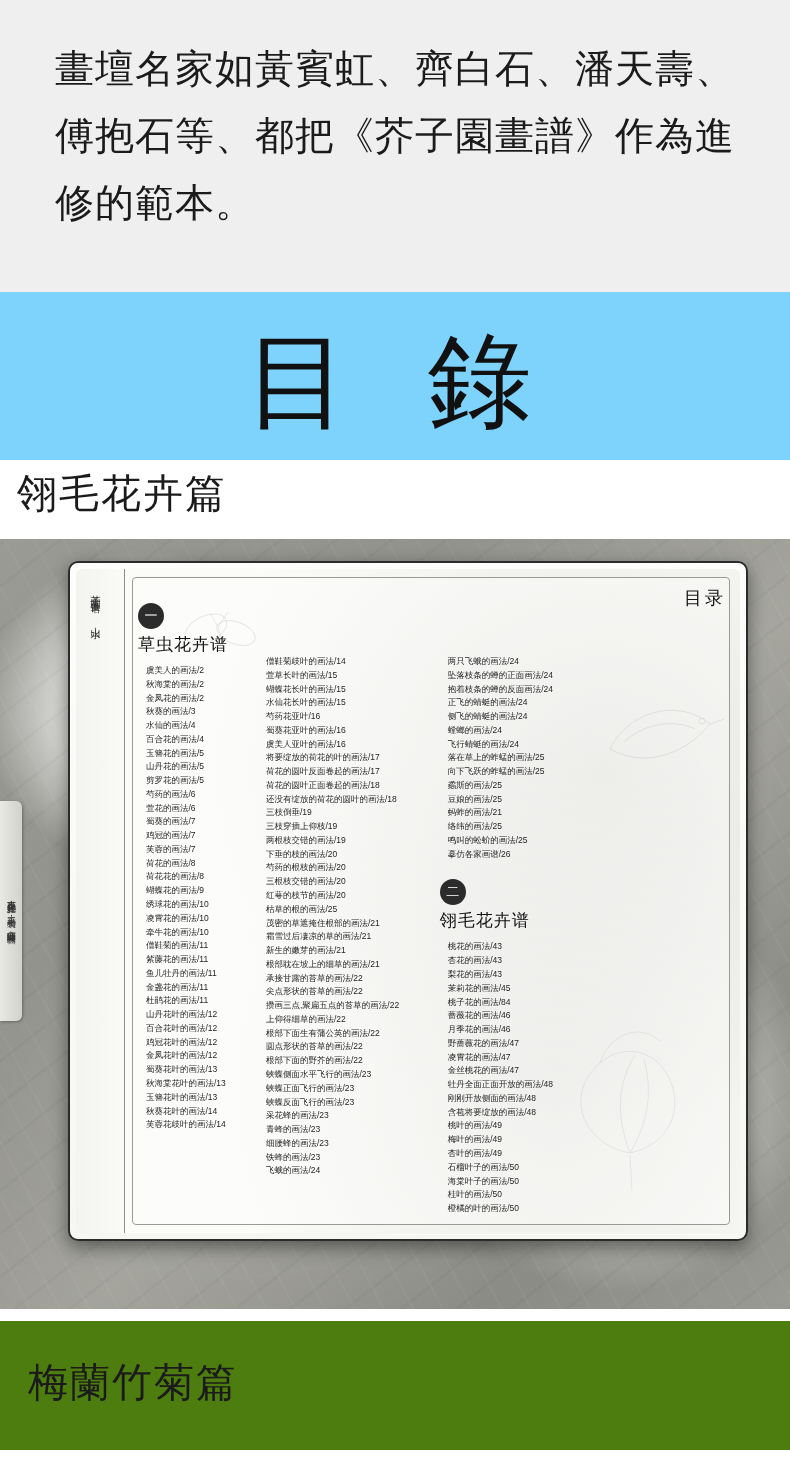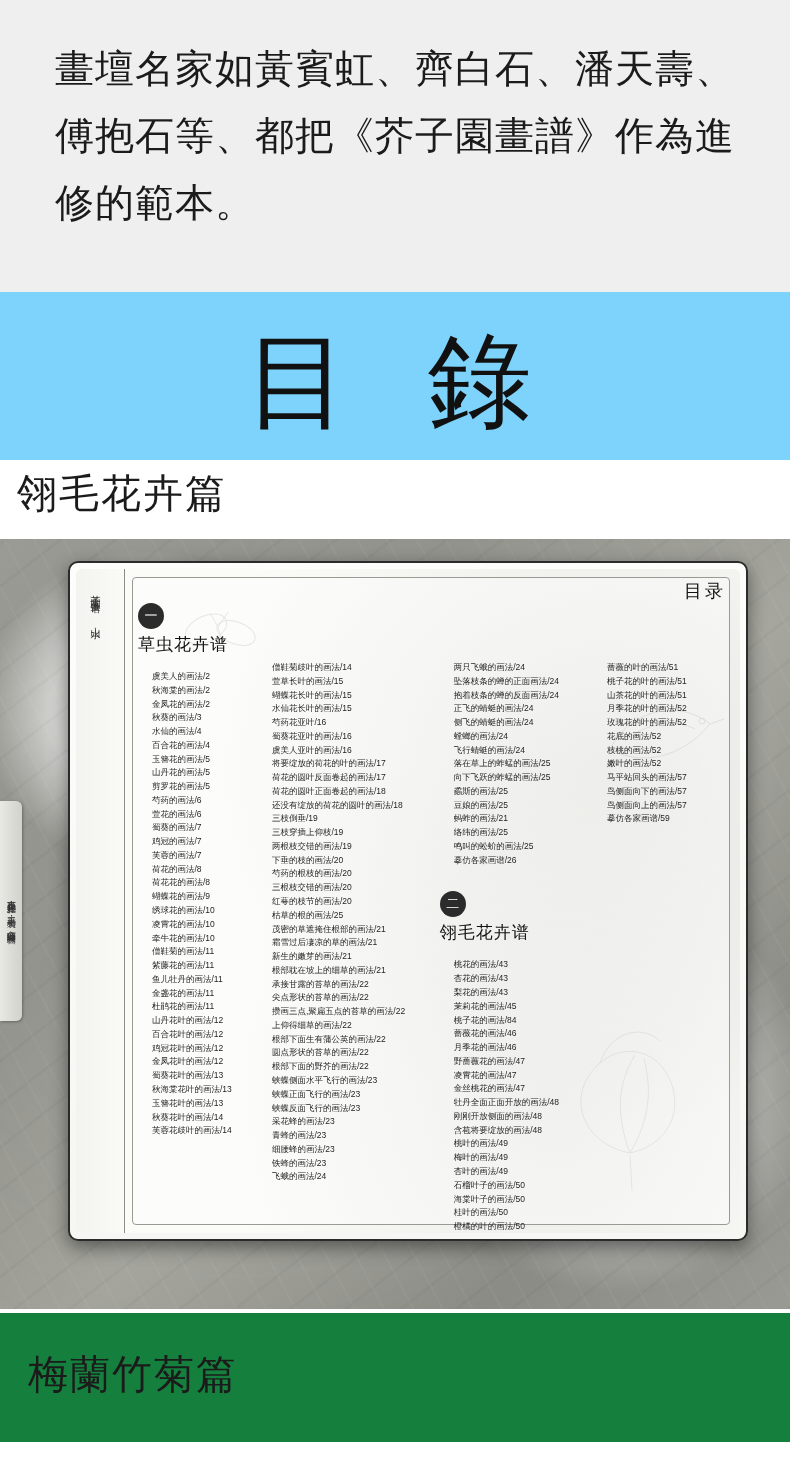--- a/index.html
+++ b/index.html
@@ -51,23 +51,23 @@
   
   .section-head {
     font-size: 40px;
     padding: 6px 28px 18px 17px;
     color: #1b1b1b;
     font-family: "Liberation Serif", serif;
     letter-spacing: 2px;
     background: #ffffff;
   }
   .section-head.bottom {
-    background: #15803d;
+    background: #4d7c0f;
     padding: 34px 28px 40px 28px;
-    margin-top: 4px;
+    margin-top: 12px;
   }
 
   
   .scan {
     position: relative;
     width: 790px;
     height: 770px;
     background:
       radial-gradient(circle at 18% 22%, rgba(255,255,255,0.55) 0 90px, rgba(0,0,0,0) 160px),
       radial-gradient(circle at 78% 72%, rgba(255,255,255,0.4) 0 110px, rgba(0,0,0,0) 200px),
@@ -157,21 +157,21 @@
     right: 10px;
     top: 8px;
     bottom: 8px;
     border: 1px solid #9a9a95;
     border-radius: 4px;
     background: rgba(255,255,255,0.35);
   }
   .page-header {
     position: absolute;
     right: 14px;
-    top: 10px;
+    top: 17px;
     font-size: 18px;
     letter-spacing: 3px;
     color: #111;
     font-family: "Liberation Serif", serif;
   }
 
   
   .deco {
     position: absolute;
     pointer-events: none;
@@ -208,21 +208,21 @@
     font-size: 17px;
     font-weight: 400;
     letter-spacing: 1px;
     color: #111;
     font-family: "Liberation Serif", serif;
     margin: 2px 0 6px 0;
     white-space: nowrap;
   }
   ul.entries {
     list-style: none;
-    margin: 14px;
+    margin: 8px;
     padding: 0;
   }
   ul.entries li {
     font-size: 8.5px;
     line-height: 1.62;
     color: #1f1f1f;
     white-space: nowrap;
     font-family: "Liberation Sans", sans-serif;
   }
   .spacer-top { height: 44px; }
@@ -415,34 +415,20 @@
             <li>杏叶的画法/49</li>
             <li>石榴叶子的画法/50</li>
             <li>海棠叶子的画法/50</li>
             <li>桂叶的画法/50</li>
             <li>橙橘的叶的画法/50</li>
           </ul>
         </div>
 
         <div class="col c4">
           <div class="spacer-top"></div>
-          <ul class="entries">
-            <li>蔷薇的叶的画法/51</li>
-            <li>桃子花的叶的画法/51</li>
-            <li>山茶花的叶的画法/51</li>
-            <li>月季花的叶的画法/52</li>
-            <li>玫瑰花的叶的画法/52</li>
-            <li>花底的画法/52</li>
-            <li>枝桃的画法/52</li>
-            <li>嫩叶的画法/52</li>
-            <li>马平站回头的画法/57</li>
-            <li>鸟侧面向下的画法/57</li>
-            <li>鸟侧面向上的画法/57</li>
-            <li>摹仿各家画谱/59</li>
-          </ul>
         </div>
 
       </div>
     </div>
   </div>
 </div>
 
 <div class="section-head bottom">梅蘭竹菊篇</div>
 
 </body></html>

